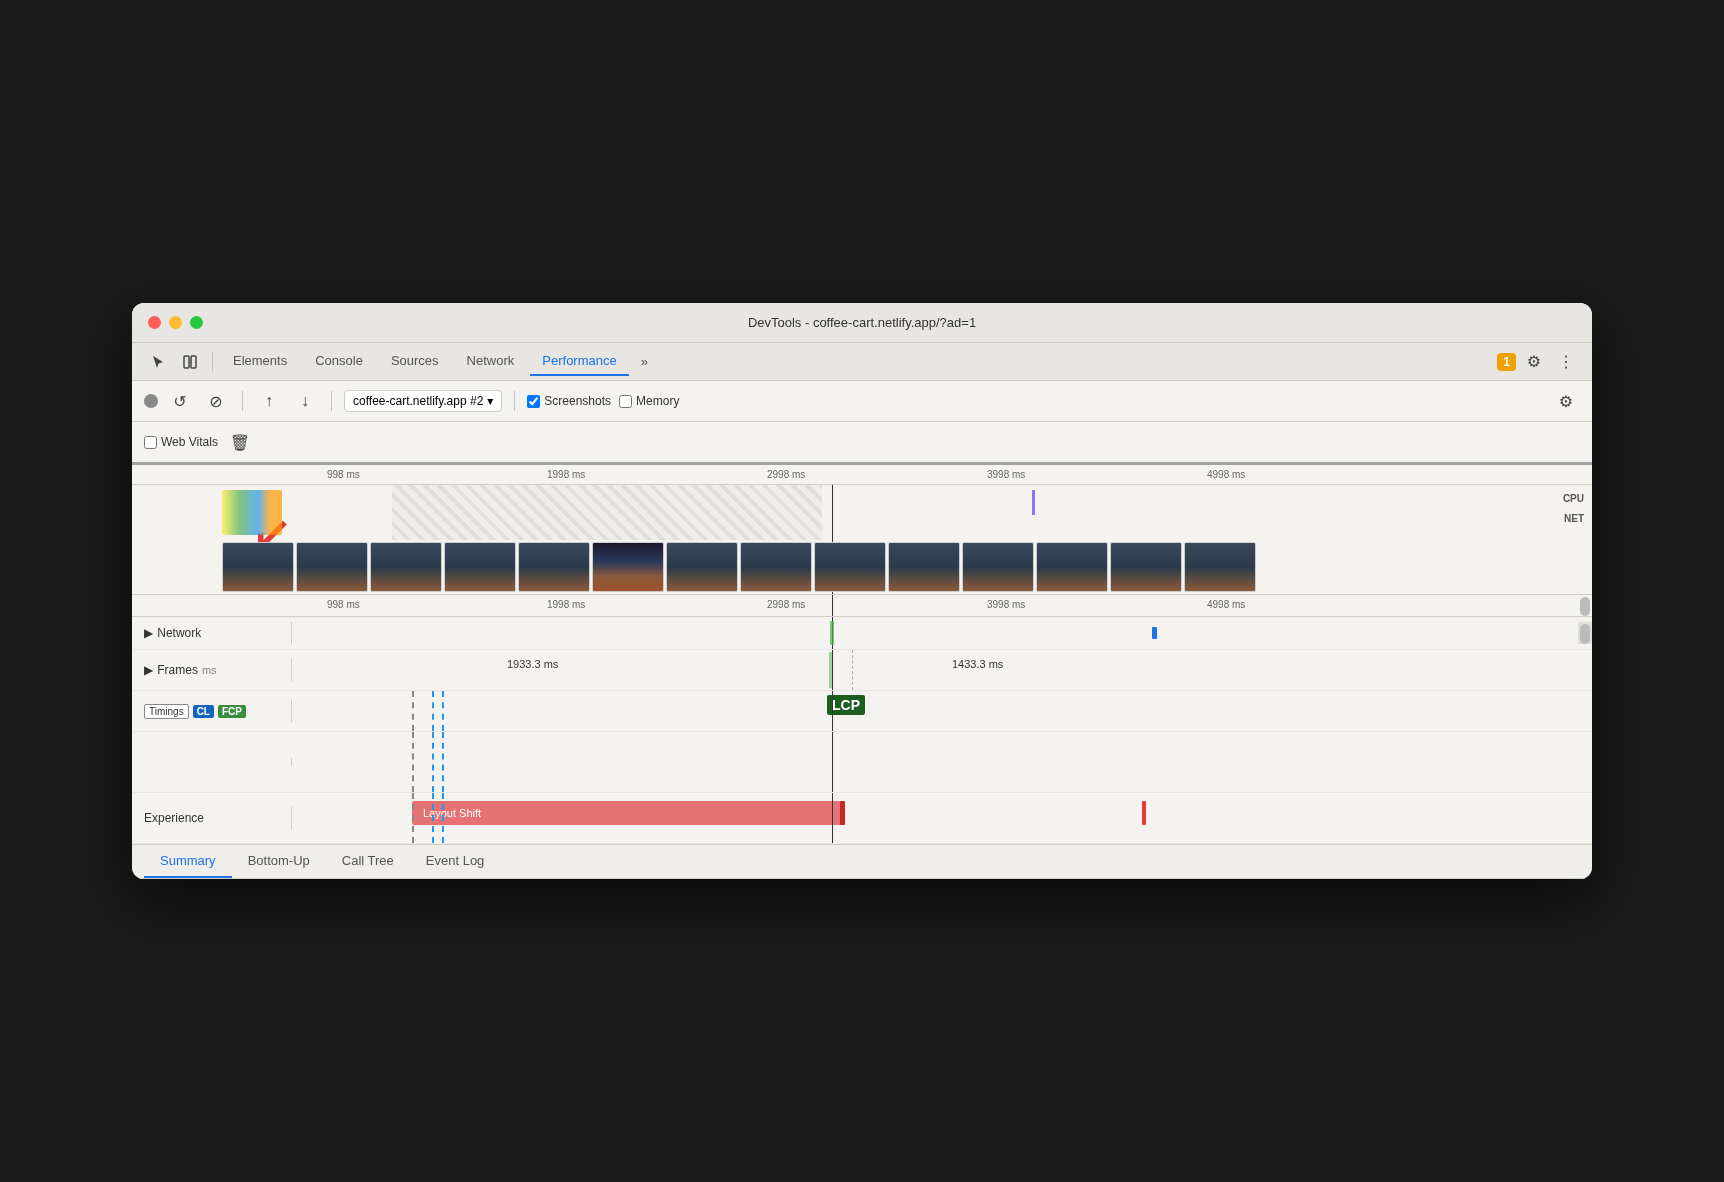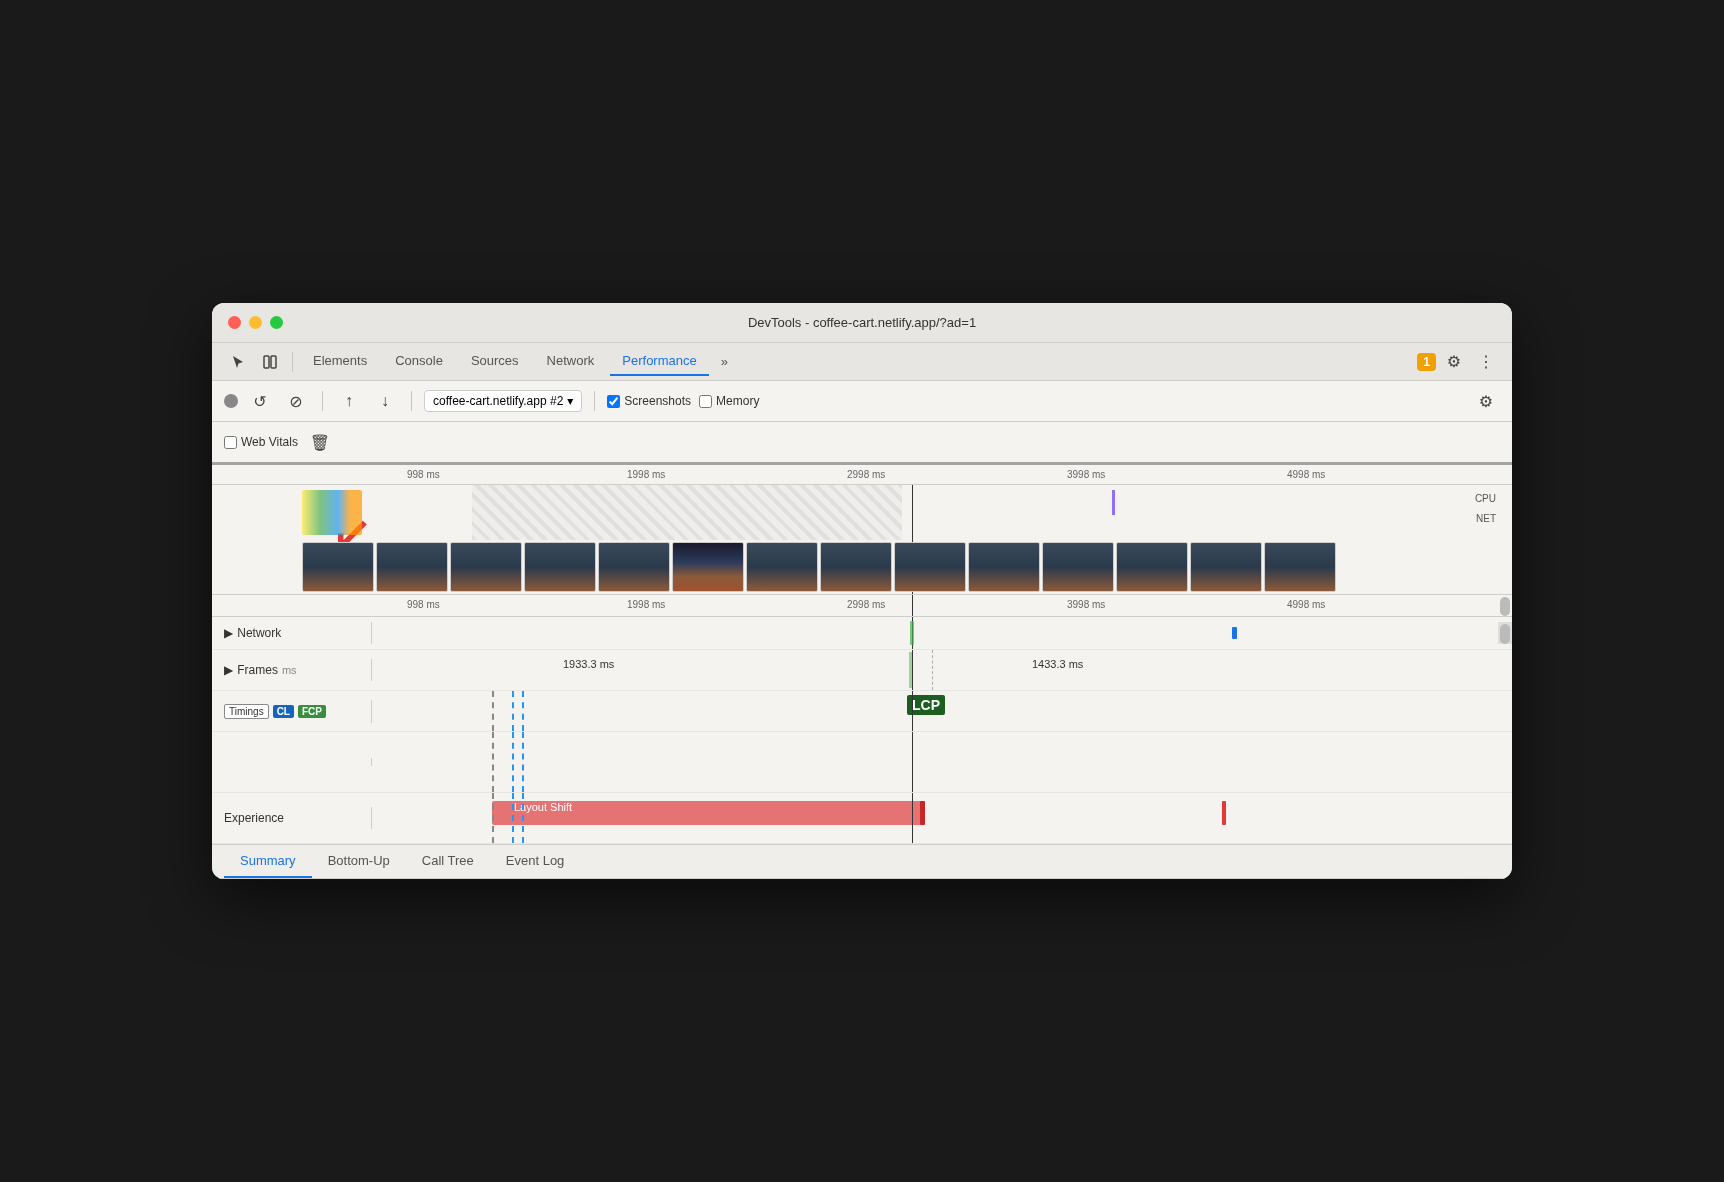--- a/index.html
+++ b/index.html
@@ -5,21 +5,21 @@
     * { box-sizing: border-box; margin: 0; padding: 0; }
     body {
       background: #1a1a1a;
       display: flex;
       justify-content: center;
       align-items: center;
       min-height: 100vh;
       font-family: -apple-system, BlinkMacSystemFont, 'Helvetica Neue', Arial, sans-serif;
     }
     .window {
-      width: 1300px;
+      width: 1460px;
       background: #f0eeea;
       border-radius: 12px;
       box-shadow: 0 20px 60px rgba(0,0,0,0.6);
       overflow: hidden;
     }
     .title-bar {
       background: #e8e6e2;
       padding: 12px 16px;
       display: flex;
       align-items: center;
@@ -160,24 +160,24 @@
     }
     .overview-panel {
       height: 110px;
       background: #f5f3ef;
       position: relative;
       border-bottom: 1px solid #d0cec9;
       overflow: hidden;
     }
     .cpu-label, .net-label {
       position: absolute;
-      right: 16px;
+      right: 8px;
       font-size: 10px;
       color: #555;
-      font-weight: 400;
+      font-weight: 700;
     }
     .cpu-label { top: 8px; }
     .net-label { top: 28px; }
     .screenshots-strip {
       position: absolute;
       bottom: 0;
       left: 90px;
       right: 0;
       height: 55px;
       display: flex;
@@ -262,21 +262,22 @@
     }
     .layout-shift-bar {
       position: absolute;
       top: 8px;
       left: 120px;
       width: 430px;
       height: 24px;
       background: #e57373;
       border-radius: 2px;
       display: flex;
-      padding-left: 22px;
+      align-items: center;
+      padding-left: 11px;
     }
     .bottom-tabs {
       background: #f0eeea;
       border-bottom: 1px solid #d0cec9;
       border-top: 1px solid #d0cec9;
       display: flex;
       padding: 0 12px;
     }
     .bottom-tab {
       padding: 8px 16px;
@@ -527,21 +528,21 @@
         </div>
       </div>
 
       <div class="track-row">
         <div class="track-label">
           <span>▶</span>
           <span>Frames</span>
           <span style="font-size:11px; color:#888;">ms</span>
         </div>
         <div class="track-content" style="position:relative; height:40px;">
-          <span class="frames-time" style="left:191px;">1933.3 ms</span>
+          <span class="frames-time" style="left:215px;">1933.3 ms</span>
           <span class="frames-time" style="left:660px;text-align:right;">1433.3 ms</span>
 
           <div style="position:absolute; left:540px; top:0; width:1px; height:100%; background:#333;"></div>
 
           <div style="position:absolute; left:537px; top:2px; width:3px; height:36px; background:#4caf50; opacity:0.5;"></div>
 
           <div style="position:absolute; left:560px; top:0; width:1px; height:100%; border-left:1px dashed #aaa;"></div>
         </div>
         <div style="width:14px;"></div>
       </div>

